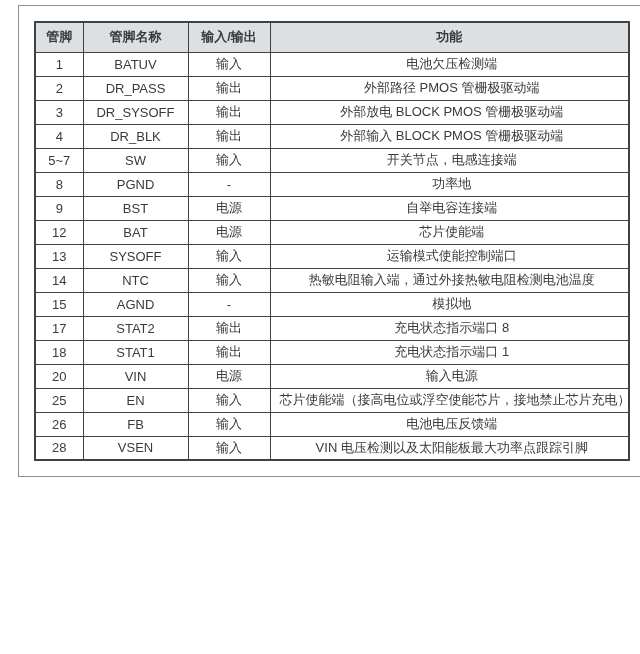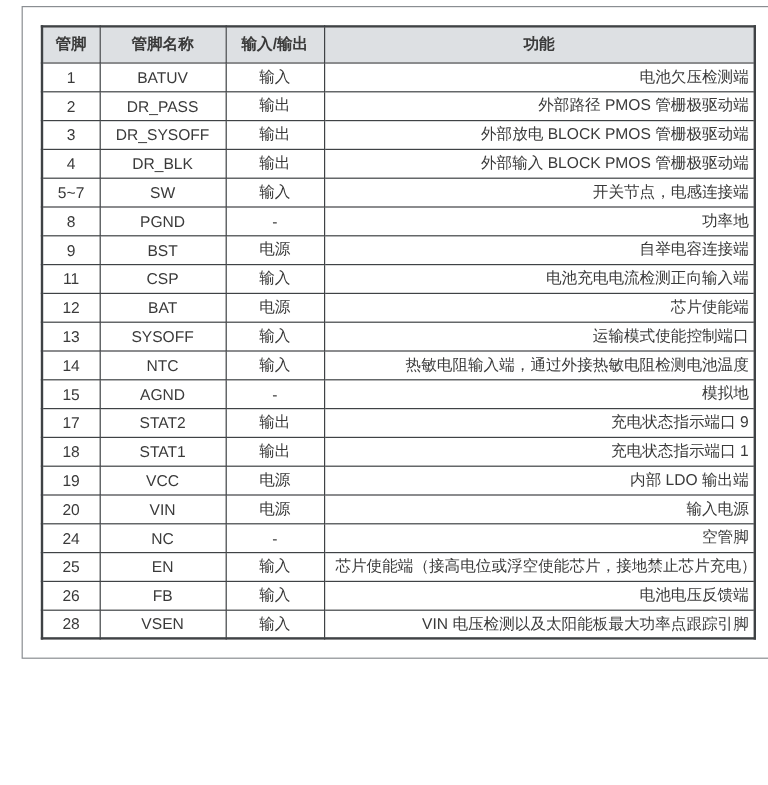--- a/index.html
+++ b/index.html
@@ -51,21 +51,21 @@
     height:30px;
     font-weight:bold;
     text-align:center;
   }
   .pin-table td{
     height:24px;
     text-align:center;
     font-weight:normal;
   }
   .pin-table td.func{
-    text-align:right;
+    text-align:center;
     padding-left:9px;
     padding-right:4px;
   }
   col.c-pin{width:48px;}
   col.c-name{width:105px;}
   col.c-io{width:82px;}
   col.c-func{width:auto;}
 </style>
 </head>
 <body>
@@ -131,26 +131,20 @@
   </tr>
 
   <tr>
     <td>9</td>
     <td>BST</td>
     <td>电源</td>
     <td class="func">自举电容连接端</td>
   </tr>
 
 
-  <tr>
-    <td>11</td>
-    <td>CSP</td>
-    <td>输入</td>
-    <td class="func">电池充电电流检测正向输入端</td>
-  </tr>
 
   <tr>
     <td>12</td>
     <td>BAT</td>
     <td>电源</td>
     <td class="func">芯片使能端</td>
   </tr>
 
   <tr>
     <td>13</td>
@@ -171,51 +165,39 @@
     <td>AGND</td>
     <td>-</td>
     <td class="func">模拟地</td>
   </tr>
 
 
   <tr>
     <td>17</td>
     <td>STAT2</td>
     <td>输出</td>
-    <td class="func">充电状态指示端口 9</td>
+    <td class="func">充电状态指示端口 8</td>
   </tr>
 
   <tr>
     <td>18</td>
     <td>STAT1</td>
     <td>输出</td>
     <td class="func">充电状态指示端口 1</td>
   </tr>
 
-  <tr>
-    <td>19</td>
-    <td>VCC</td>
-    <td>电源</td>
-    <td class="func">内部 LDO 输出端</td>
-  </tr>
 
   <tr>
     <td>20</td>
     <td>VIN</td>
     <td>电源</td>
     <td class="func">输入电源</td>
   </tr>
 
 
-  <tr>
-    <td>24</td>
-    <td>NC</td>
-    <td>-</td>
-    <td class="func">空管脚</td>
-  </tr>
 
   <tr>
     <td>25</td>
     <td>EN</td>
     <td>输入</td>
     <td class="func">芯片使能端（接高电位或浮空使能芯片，接地禁止芯片充电）</td>
   </tr>
 
   <tr>
     <td>26</td>

